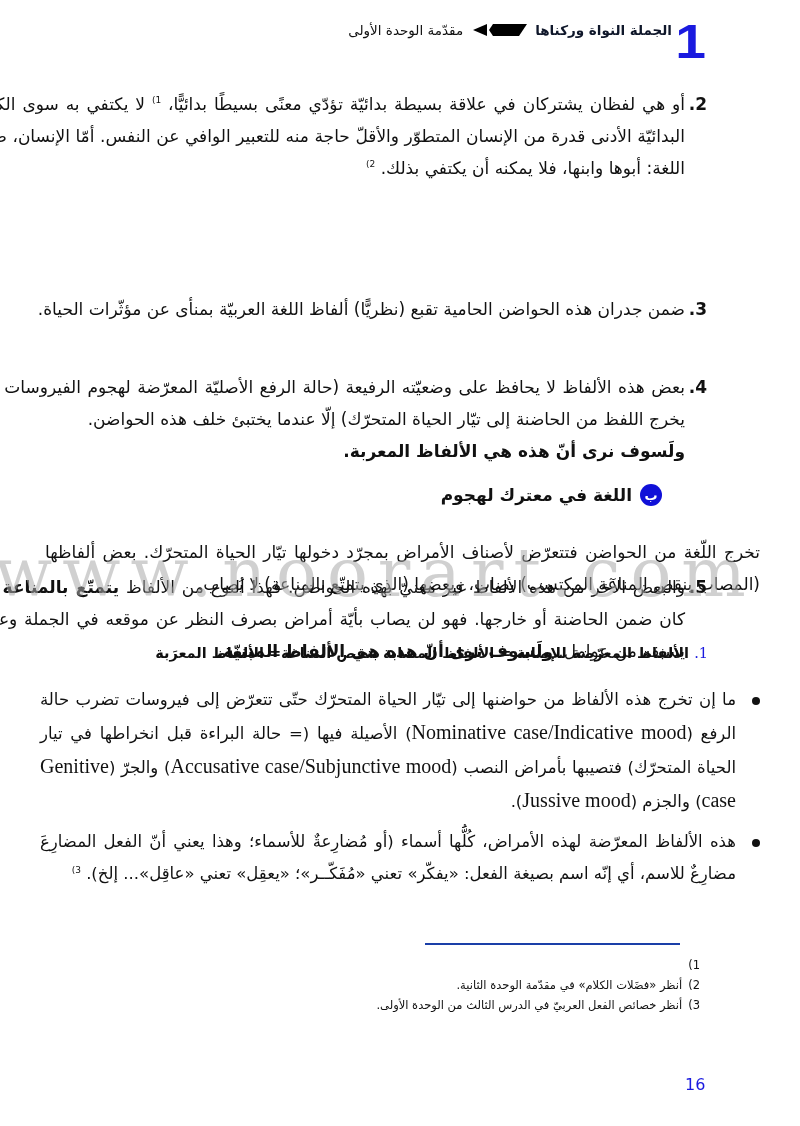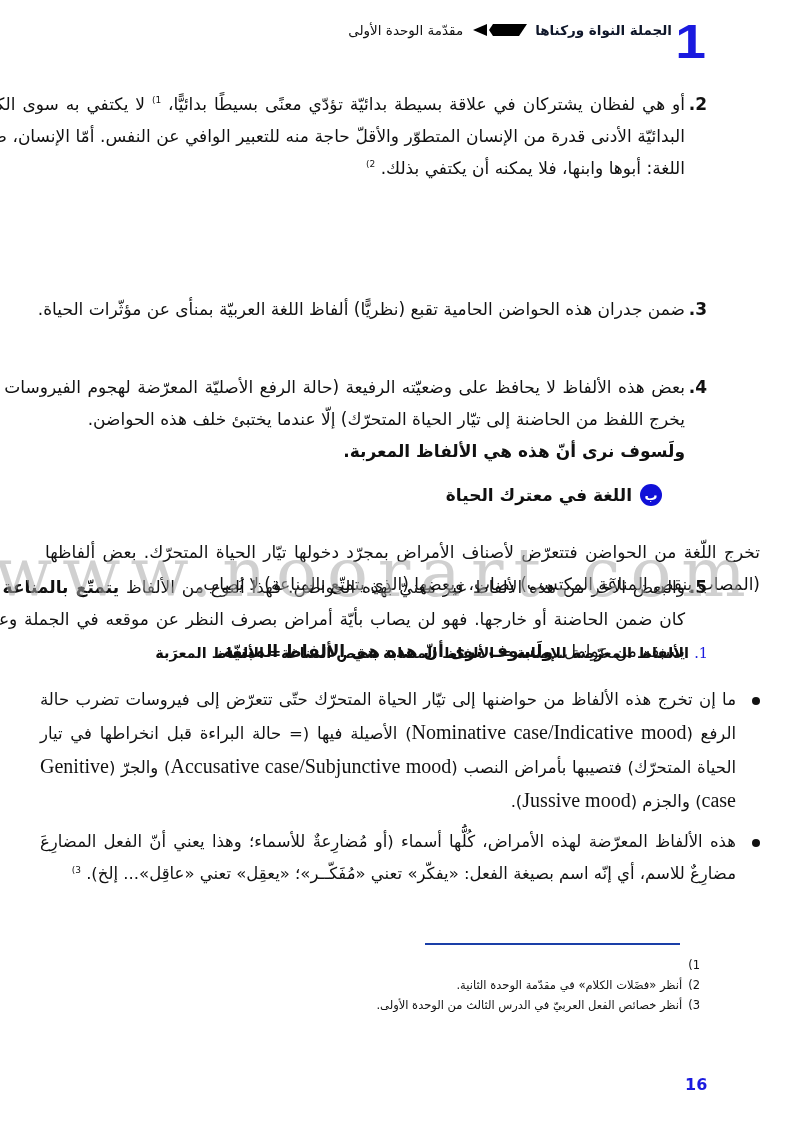--- a/index.html
+++ b/index.html
@@ -205,21 +205,21 @@
     }
     .footnotes li {
       display: flex;
       gap: 6px;
     }
     .page-number {
       position: absolute;
       top: 1075px;
       left: 685px;
       font-size: 16px;
-      font-weight: bold;
+      font-weight: normal;
       color: #1a1adf;
       font-family: "DejaVu Sans", sans-serif;
       text-align: center;
     }
   </style>
 </head>
 <body>
 
 <div class="page">
 
@@ -252,21 +252,21 @@
     <span class="bold" style="display:block">ولَسوف نرى أنّ هذه هي الألفاظ المعربة.</span>
   </p>
 
   <p class="content numbered item5">
     <span class="num">5.</span>
     <span>والبعض الآخر من هذه الألفاظ غير معنيّ بهذه الحواضن. فهذا النوع من الألفاظ </span><span class="bold">يتمتّع بالمناعة</span><span> سواء كان ضمن الحاضنة أو خارجها. فهو لن يصاب بأيّة أمراض بصرف النظر عن موقعه في الجملة وعمّا قد يسبقه من عوامل. </span><span class="bold">ولَسوف نرى أنّ هذه هي الألفاظ المبنيّة.</span>
   </p>
 
   <div class="section-heading">
     <span class="badge">ب</span>
-    <span class="section-title">اللغة في معترك الحياة</span>
+    <span class="section-title">اللغة في معترك لهجوم</span>
   </div>
 
   <p class="content intro" style="margin:0">تخرج اللّغة من الحواضن فتتعرّض لأصناف الأمراض بمجرّد دخولها تيّار الحياة المتحرّك. بعض ألفاظها (المصاب بنقص المناعة المكتسب) يصاب، وبعضها (الذي يتمتّع بالمناعة) لا يُصاب.</p>
 
   <div class="watermark">www.noorart.com</div>
 
   <div class="sub-heading">
     <span class="sub-num">1.</span>
     <span>الألفاظ المعرّضة للإصابة = الألفاظ المصابة بنقص المناعة= الألفاظ المعرَبة</span>
   </div>

